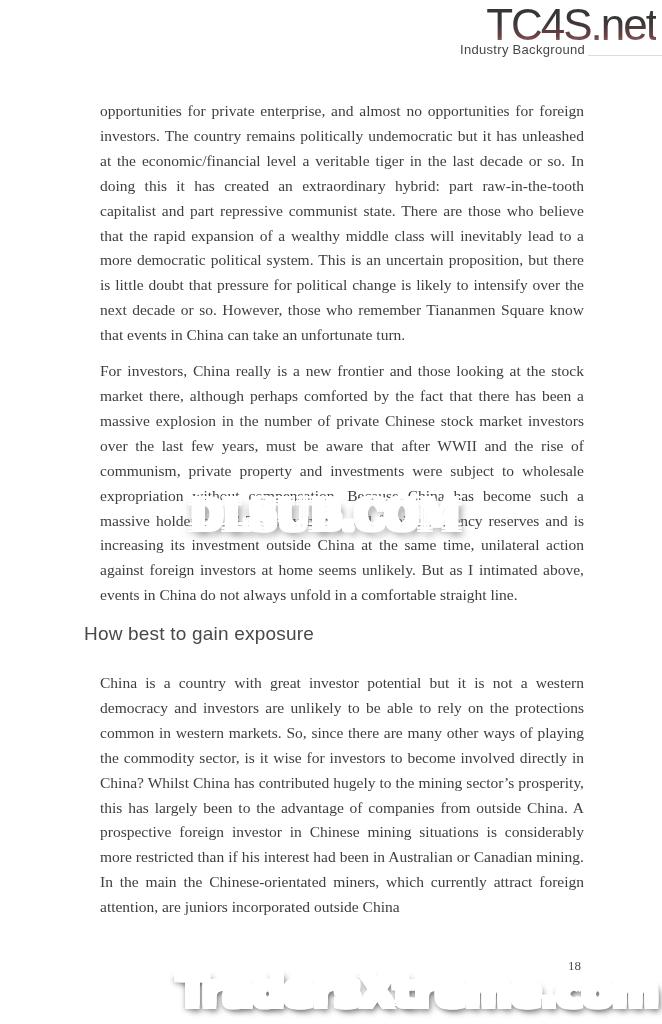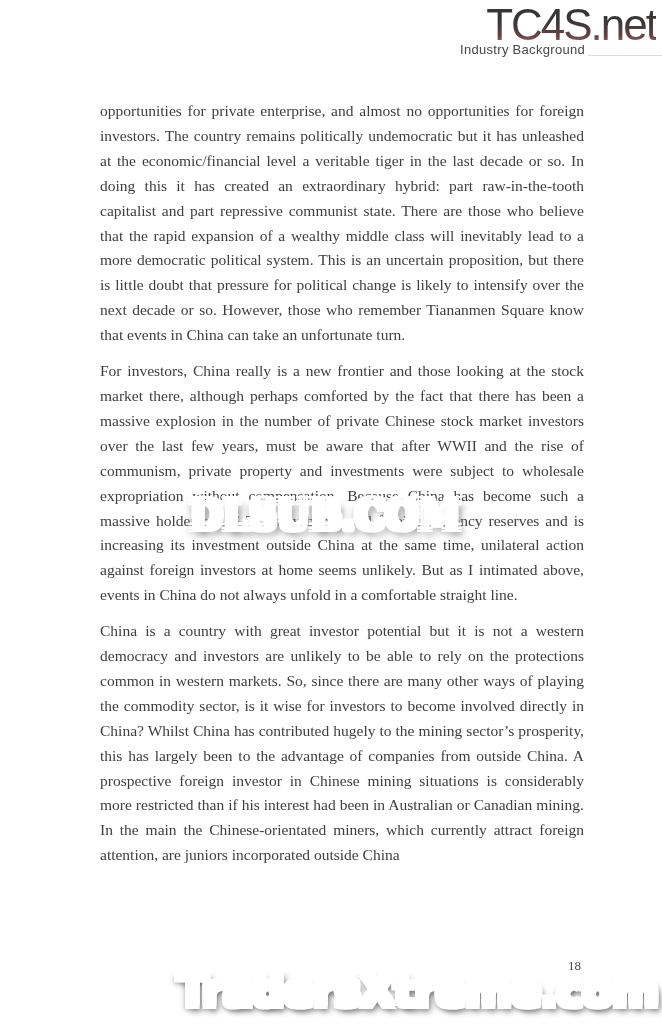--- a/index.html
+++ b/index.html
@@ -140,20 +140,21 @@
 
 <header>
   <div class="site-logo">TC4S.net</div>
   <div class="header-subtitle">Industry Background</div>
   <div class="header-rule"></div>
 </header>
 
 <main class="page-text">
   <p>opportunities for private enterprise, and almost no opportunities for foreign investors. The country remains politically undemocratic but it has unleashed at the economic/financial level a veritable tiger in the last decade or so. In doing this it has created an extraordinary hybrid: part raw-in-the-tooth capitalist and part repressive communist state. There are those who believe that the rapid expansion of a wealthy middle class will inevitably lead to a more democratic political system. This is an uncertain proposition, but there is little doubt that pressure for political change is likely to intensify over the next decade or so. However, those who remember Tiananmen Square know that events in China can take an unfortunate turn.</p>
   <p>For investors, China really is a new frontier and those looking at the stock market there, although perhaps comforted by the fact that there has been a massive explosion in the number of private Chinese stock market investors over the last few years, must be aware that after WWII and the rise of communism, private property and investments were subject to wholesale expropriation without compensation. Because China has become such a massive holder of US Treasury bonds and foreign currency reserves and is increasing its investment outside China at the same time, unilateral action against foreign investors at home seems unlikely. But as I intimated above, events in China do not always unfold in a comfortable straight line.</p>
+  <h2 class="section-heading">How best to gain exposure</h2>
   <p>China is a country with great investor potential but it is not a western democracy and investors are unlikely to be able to rely on the protections common in western markets. So, since there are many other ways of playing the commodity sector, is it wise for investors to become involved directly in China? Whilst China has contributed hugely to the mining sector’s prosperity, this has largely been to the advantage of companies from outside China. A prospective foreign investor in Chinese mining situations is considerably more restricted than if his interest had been in Australian or Canadian mining. In the main the Chinese-orientated miners, which currently attract foreign attention, are juniors incorporated outside China</p>
 </main>
 
 <div class="watermark">DLSUB.COM</div>
 
 <footer>
   <div class="page-number">18</div>
   <div class="footer-logo">TradersXtreme.com</div>
 </footer>
 

